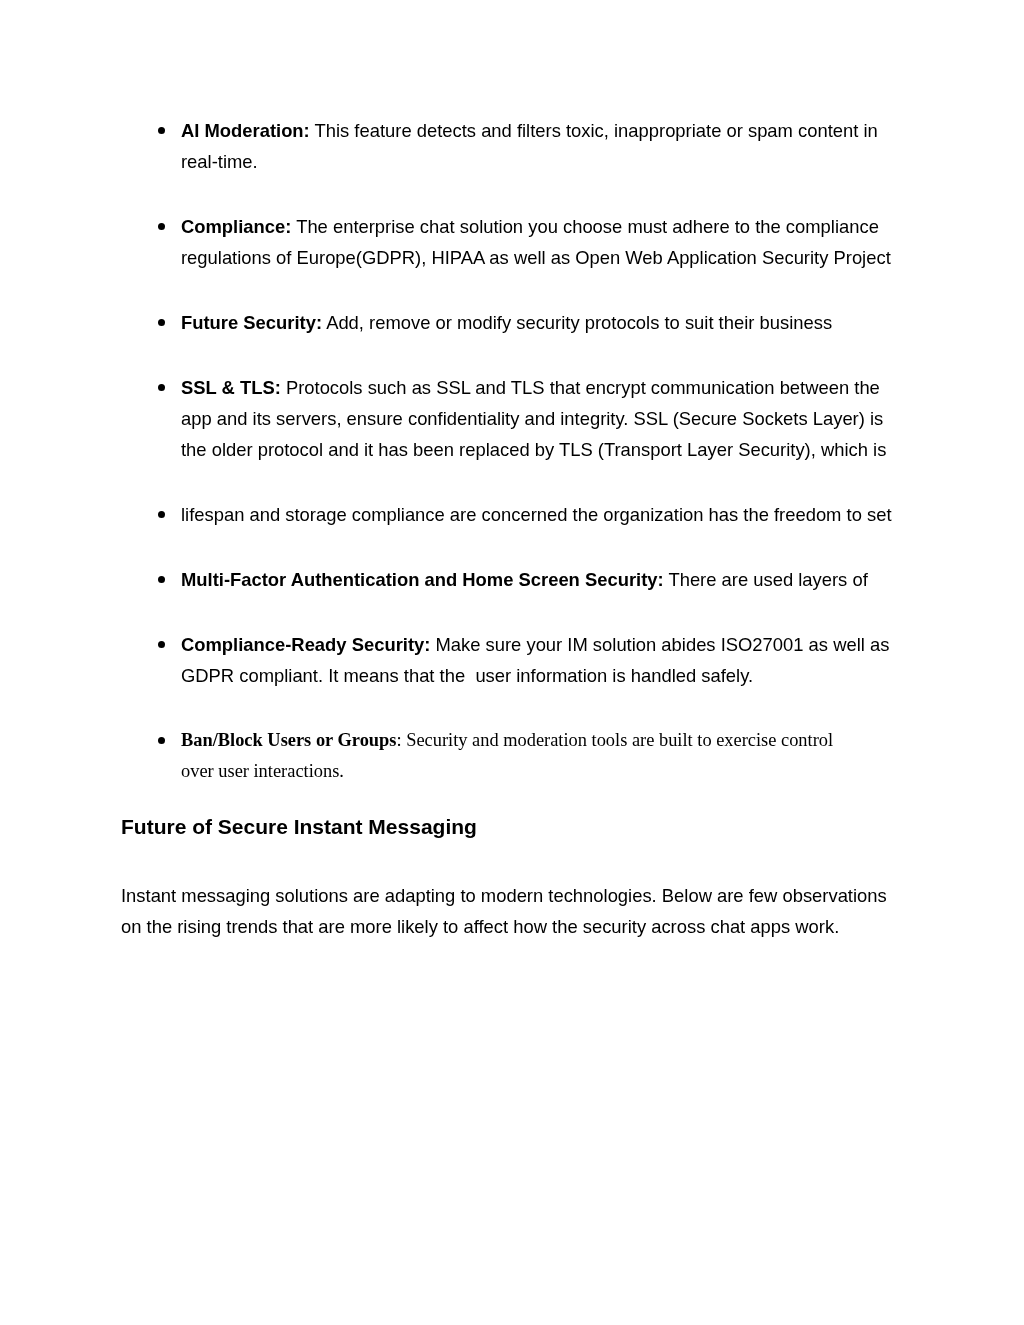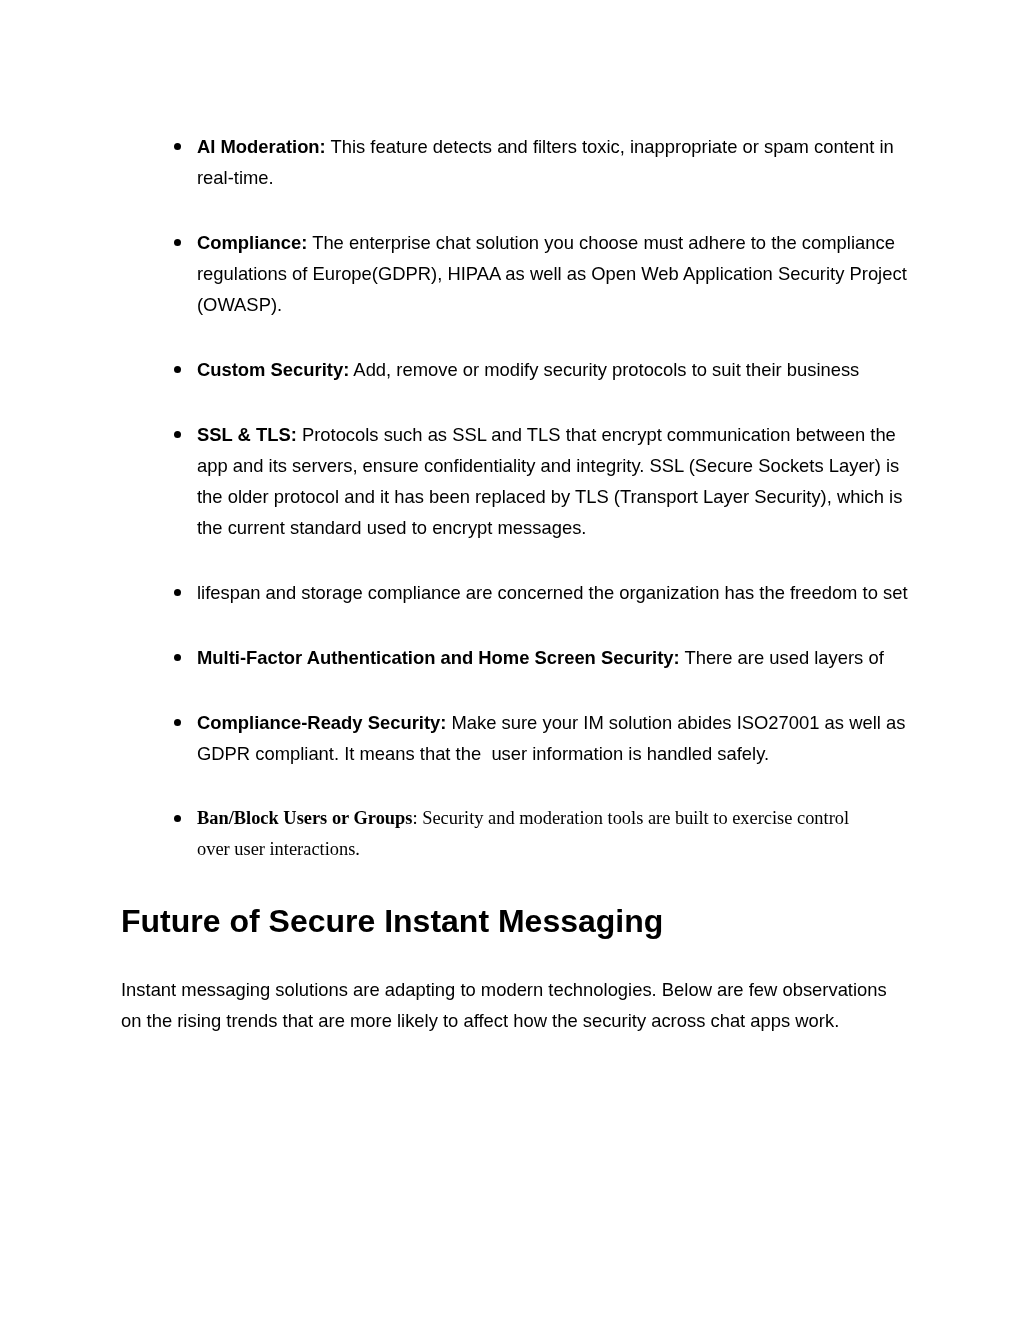--- a/index.html
+++ b/index.html
@@ -14,21 +14,21 @@
     background: #ffffff;
     color: #000000;
     font-family: "Liberation Sans", sans-serif;
     font-size: 18.4px;
     overflow: hidden;
     box-sizing: border-box;
     padding: 115px 60px 0 121px;
   }
   .bullet-list {
     list-style: none;
-    margin: 16px;
+    margin: 0;
     padding: 0 0 23px 0;
   }
   .bullet-item {
     position: relative;
     padding-left: 60px;
     margin-bottom: 34px;
   }
   .bullet-item:last-child {
     margin-bottom: 0;
     font-family: Liberation Serif, serif;
@@ -44,21 +44,21 @@
   }
   .line {
     line-height: 31px;
     white-space: pre;
   }
   .bold-label {
     font-weight: bold;
   }
   .section-heading {
     margin: 0;
-    font-size: 32px;
+    font-size: 21px;
     font-weight: bold;
     line-height: 34px;
     white-space: pre;
   }
   .closing-paragraph {
     margin: 36px 0 9px 0;
   }
 </style>
 </head>
 <body>
@@ -70,34 +70,32 @@
     <li class="bullet-item">
       <span class="dot"></span>
       <div class="line"><span class="bold-label">AI Moderation:</span><span> This feature detects and filters toxic, inappropriate or spam content in</span></div>
       <div class="line">real-time.</div>
     </li>
 
     <li class="bullet-item">
       <span class="dot"></span>
       <div class="line"><span class="bold-label">Compliance:</span><span> The enterprise chat solution you choose must adhere to the compliance</span></div>
       <div class="line">regulations of Europe(GDPR), HIPAA as well as Open Web Application Security Project</div>
-      <div class="line">(OWASP).</div>
     </li>
 
     <li class="bullet-item">
       <span class="dot"></span>
-      <div class="line"><span class="bold-label">Custom Security:</span><span> Add, remove or modify security protocols to suit their business</span></div>
+      <div class="line"><span class="bold-label">Future Security:</span><span> Add, remove or modify security protocols to suit their business</span></div>
     </li>
 
     <li class="bullet-item">
       <span class="dot"></span>
       <div class="line"><span class="bold-label">SSL &amp; TLS:</span><span> Protocols such as SSL and TLS that encrypt communication between the</span></div>
       <div class="line">app and its servers, ensure confidentiality and integrity. SSL (Secure Sockets Layer) is</div>
       <div class="line">the older protocol and it has been replaced by TLS (Transport Layer Security), which is</div>
-      <div class="line">the current standard used to encrypt messages.</div>
     </li>
 
     <li class="bullet-item">
       <span class="dot"></span>
       <div class="line">lifespan and storage compliance are concerned the organization has the freedom to set</div>
     </li>
 
     <li class="bullet-item">
       <span class="dot"></span>
       <div class="line"><span class="bold-label">Multi-Factor Authentication and Home Screen Security:</span><span> There are used layers of</span></div>

